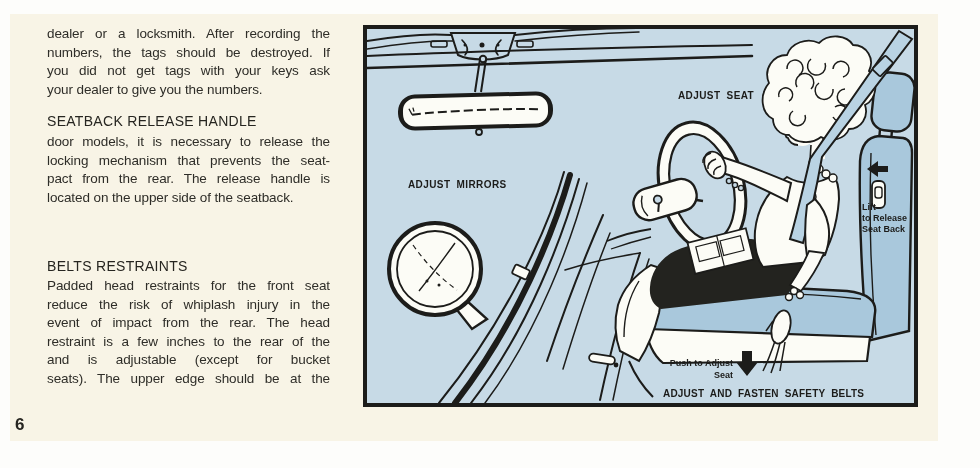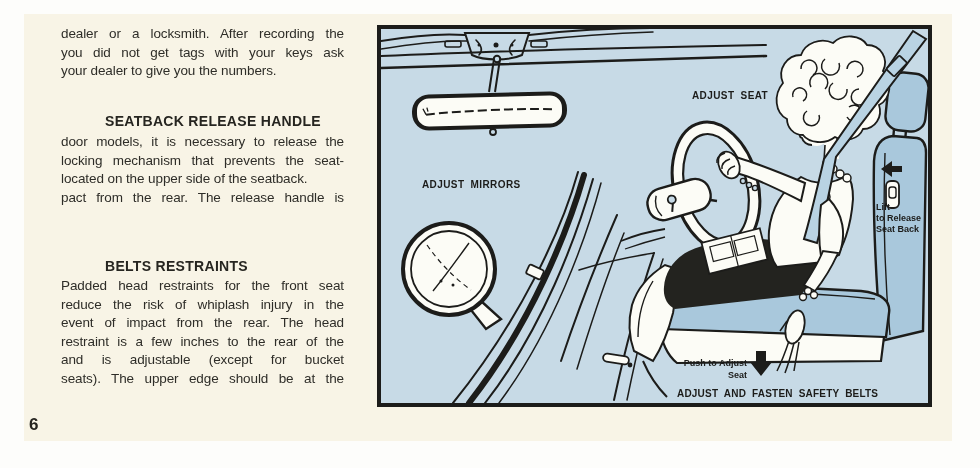--- a/index.html
+++ b/index.html
@@ -2,54 +2,55 @@
 <html><head>
 <meta charset="utf-8">
 <style>
   html,body{margin:0;padding:0;}
   body{
     width:980px;height:468px;position:relative;overflow:hidden;
     background:#fdfdfb;
     font-family:"Liberation Sans", sans-serif;
   }
   .page{
-    position:absolute;left:24px;top:14px;width:928px;height:427px;
+    position:absolute;left:10px;top:14px;width:928px;height:427px;
     background:#f8f4e6;
   }
   .tb{position:absolute;left:37px;width:283px;color:#2e2d28;}
   .ln{font-size:13.5px;line-height:18.5px;letter-spacing:-0.1px;
       text-align:justify;text-align-last:justify;white-space:nowrap;}
   .ln.last{text-align-last:left;}
-  .hd{font-size:14px;font-weight:bold;letter-spacing:0.3px;color:#262520;margin-left:44px;}
+  .hd{font-size:14px;font-weight:normal;letter-spacing:0.3px;color:#262520;}
   .pagenum{position:absolute;left:5px;top:401px;font-size:17px;font-weight:bold;color:#262520;}
   .figure{
     position:absolute;left:353px;top:11px;width:547px;height:374px;
     border:4px solid #1c1c1a;background:#c7dae6;
   }
   .figure svg{display:block;}
   text.lbl{font-family:"Liberation Sans", sans-serif;font-weight:bold;fill:#1c1c1a;}
 </style>
 </head>
 <body>
 
 <div class="page">
 
   <div class="tb" style="top:11px">
     <div class="ln">dealer or a locksmith. After recording the</div>
+    <div class="ln">numbers, the tags should be destroyed. If</div>
     <div class="ln">you did not get tags with your keys ask</div>
     <div class="ln last">your dealer to give you the numbers.</div>
   </div>
 
   <div class="tb hd" style="top:99px">SEATBACK RELEASE HANDLE</div>
 
   <div class="tb" style="top:119px">
     <div class="ln">door models, it is necessary to release the</div>
     <div class="ln">locking mechanism that prevents the seat-</div>
+    <div class="ln">pact from the rear. The release handle is</div>
     <div class="ln last">located on the upper side of the seatback.</div>
-    <div class="ln">pact from the rear. The release handle is</div>
   </div>
 
   <div class="tb hd" style="top:244px">BELTS RESTRAINTS</div>
 
   <div class="tb" style="top:263px">
     <div class="ln">Padded head restraints for the front seat</div>
     <div class="ln">reduce the risk of whiplash injury in the</div>
     <div class="ln">event of impact from the rear. The head</div>
     <div class="ln">restraint is a few inches to the rear of the</div>
     <div class="ln">and is adjustable (except for bucket</div>

